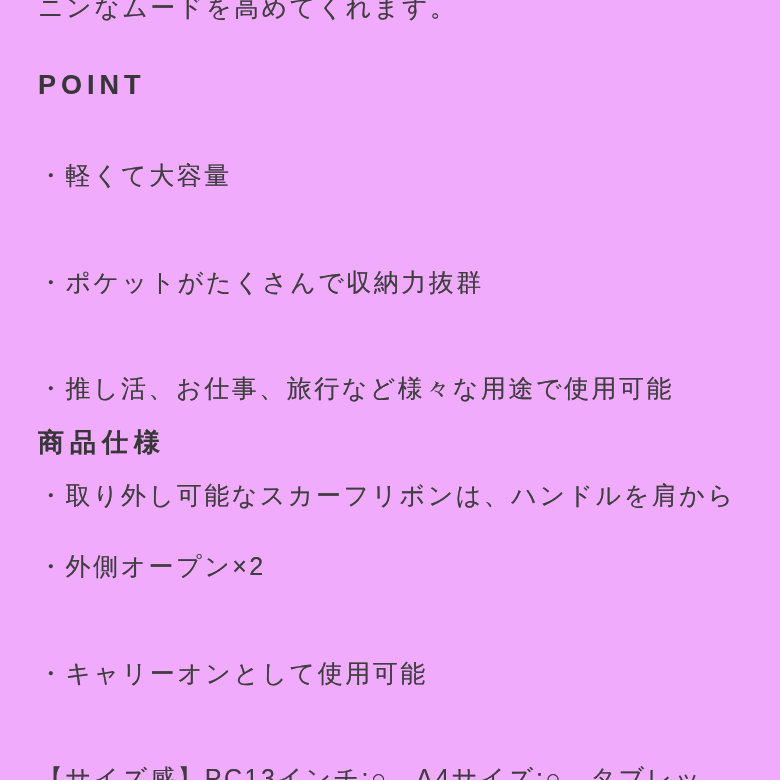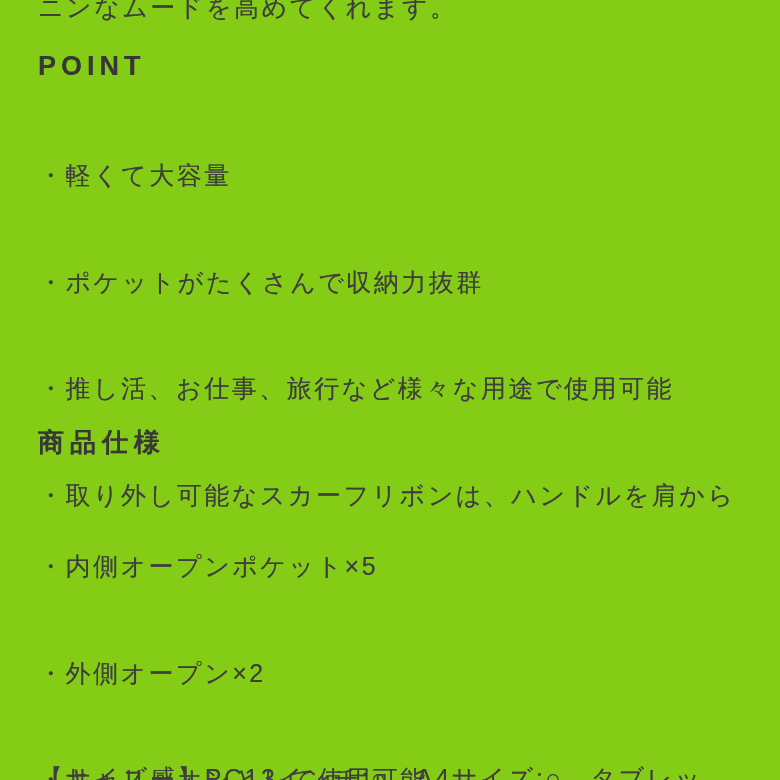--- a/index.html
+++ b/index.html
@@ -5,21 +5,21 @@
   html, body {
     margin: 0;
     padding: 0;
     background: #ffffff;
   }
   #screen {
     position: relative;
     width: 780px;
     height: 780px;
     overflow: hidden;
-    background: #84cc16;
+    background: #f0abfc;
     color: #3e3e3e;
     font-family: "Liberation Sans", "DejaVu Sans", sans-serif;
     -webkit-font-smoothing: antialiased;
   }
   .txt {
     position: absolute;
     left: 38px;
     right: 14px;
     white-space: pre;
     letter-spacing: 2.5px;
@@ -31,21 +31,21 @@
 
   
   #intro-cut {
     top: -8px;
     font-size: 25px;
     line-height: 30px;
   }
 
   
   #point-heading {
-    top: 49px;
+    top: 68px;
     font-weight: bold;
     font-size: 27px;
     letter-spacing: 5px;
     color: #373737;
   }
 
   
   #point-list { top: 87px; }
 
   
@@ -78,21 +78,20 @@
     <span class="line">・推し活、お仕事、旅行など様々な用途で使用可能</span>
     <span class="line">・取り外し可能なスカーフリボンは、ハンドルを肩から</span>
     
     
     
   </div>
 
   <div id="spec-heading" class="txt">商品仕様</div>
 
   <div id="spec-list" class="txt">
-    <span class="line">・内側オープンポケット×5</span>
     <span class="line">・外側オープン×2</span>
     <span class="line">・キャリーオンとして使用可能</span>
     
     
   </div>
 
   <div id="size-block" class="txt">
     <span class="line">【サイズ感】PC13インチ:○、A4サイズ:○、タブレッ</span>
     
     

